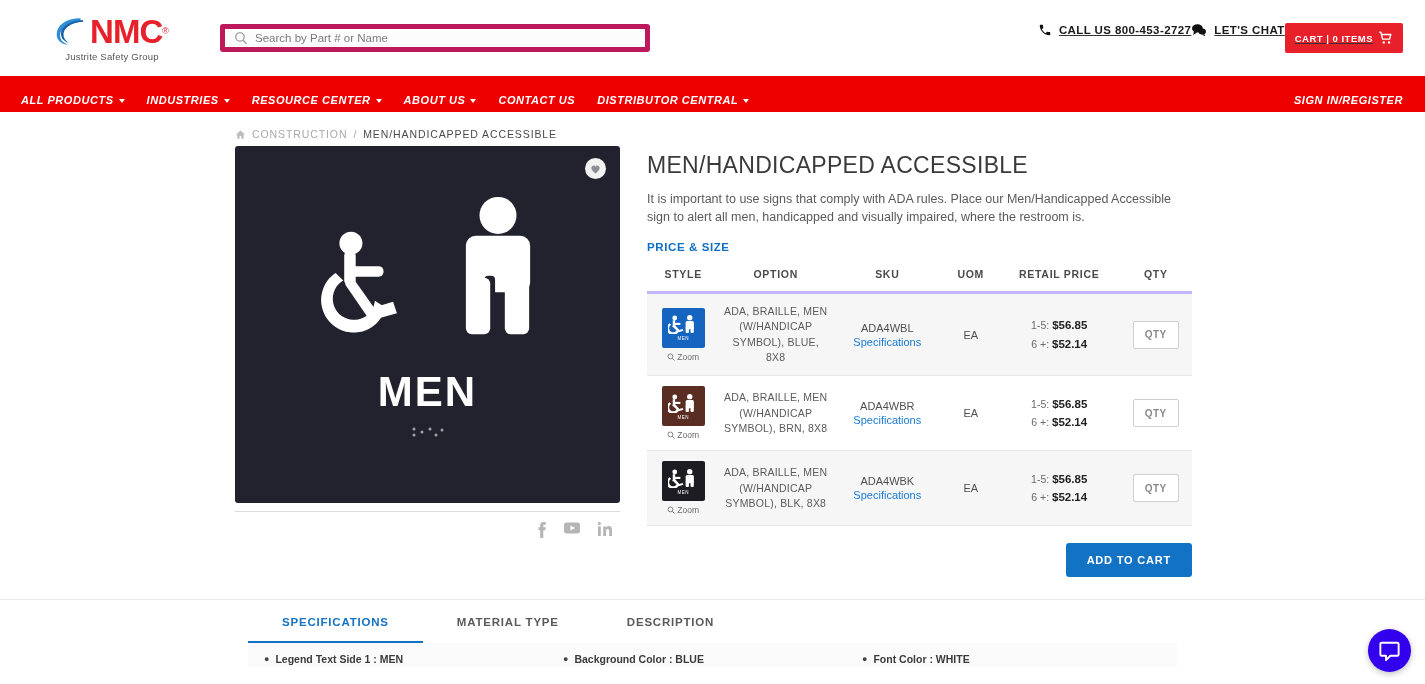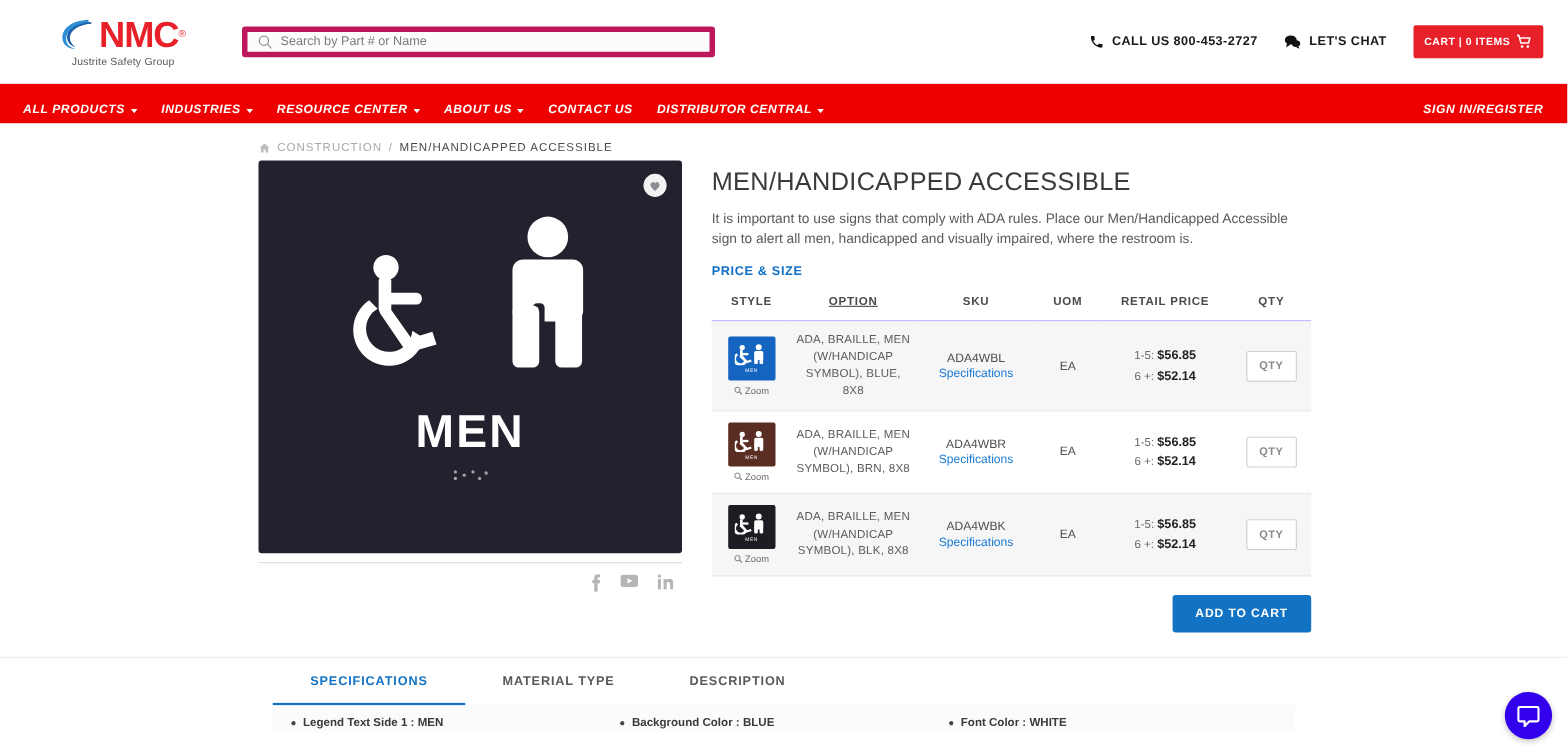--- a/index.html
+++ b/index.html
@@ -43,21 +43,21 @@
   .search-box svg { flex: 0 0 auto; }
   .search-input {
     border: none; outline: none; background: transparent;
     font-size: 11.5px; color: #6b6b6b;
     font-family: "Liberation Sans", sans-serif;
     margin-left: 7px; width: 100%;
   }
   .search-input::placeholder { color: #7b7b7b; }
 
   .header-right {
-    margin-left: auto; display: flex; align-items: center; gap: 24px;
+    margin-left: auto; display: flex; align-items: flex-start;  text-decoration: underline;
   }
   .hdr-link {
     display: flex; align-items: center; gap: 7px;
     font-size: 11.5px; font-weight: bold; letter-spacing: .4px;
     color: #1a1a1a; text-decoration: none;
   }
   .cart-btn {
     background: #e8202a; color: #fff;
     font-size: 9.5px; font-weight: bold; letter-spacing: .5px;
     padding: 8px 10px; border-radius: 2px;
@@ -152,30 +152,30 @@
     font-size: 11.5px; font-weight: bold; letter-spacing: .6px;
   }
 
   
   table.price-table {
     margin-top: 11px; border-collapse: collapse; width: 545px;
     table-layout: fixed;
   }
   table.price-table th {
     font-size: 10.5px; font-weight: bold; letter-spacing: .7px;
-    color: #4a4a4a; padding: 4px 0 11px; border-bottom: 1px solid #c4b5fd;
+    color: #4a4a4a; padding: 4px 0 11px; border-bottom: 3px solid #c4b5fd;
   }
   table.price-table td {
     padding: 10px 4px; vertical-align: middle; text-align: center;
     border-bottom: 1px solid #e8e8e8;
   }
   tr.prow { background: #f6f6f6; }
   tr.prow.alt { background: #ffffff; }
   .col-style { width: 72px; }
-  .col-option { width: 112px; text-decoration: underline; }
+  .col-option { width: 112px; }
   .col-sku { width: 110px; }
   .col-uom { width: 56px; }
   .col-price { width: 120px; }
   .col-qty { width: 72px; }
 
   .swatch-cell { display: flex; flex-direction: column; align-items: center; }
   .swatch {
     width: 43px; height: 40px; border-radius: 2px;
     display: flex; flex-direction: column;
     align-items: center; justify-content: center;

